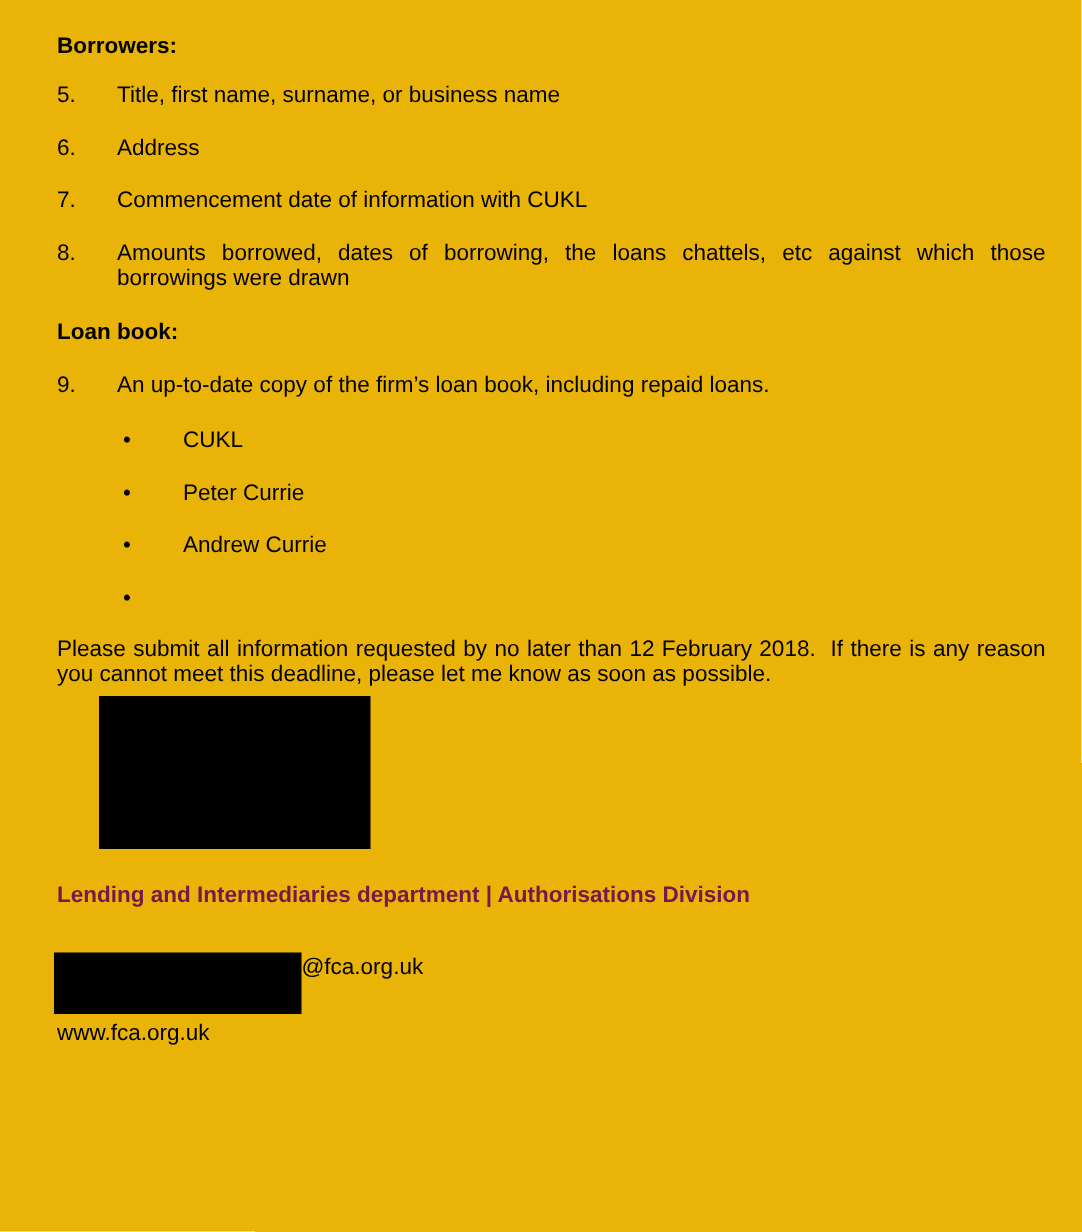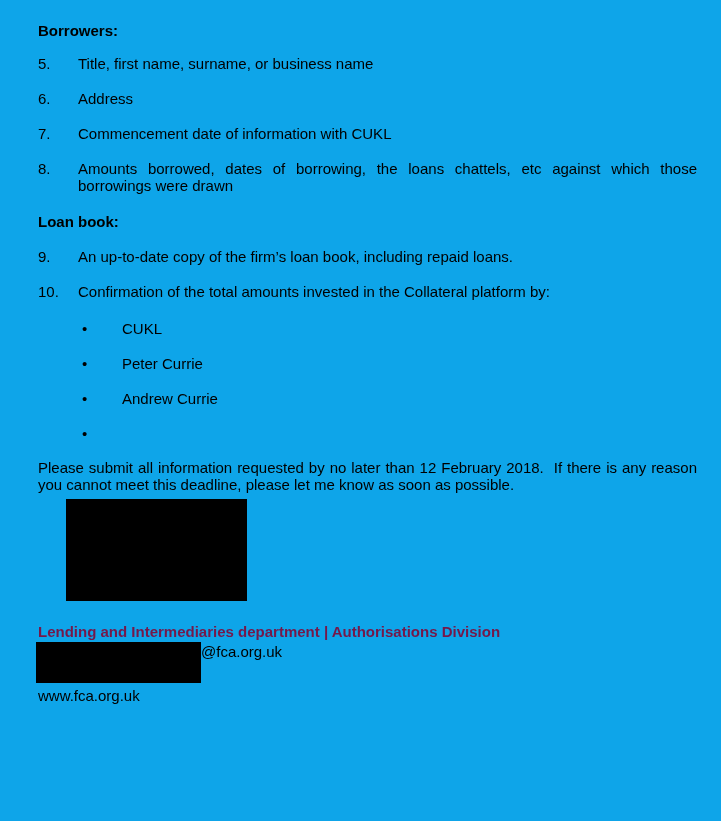--- a/index.html
+++ b/index.html
@@ -1,20 +1,20 @@
 <!DOCTYPE html>
 <html><head>
 <meta charset="utf-8">
 <style>
   html, body { margin: 0; padding: 0; background: #ffffff; }
   .page {
     position: relative;
     width: 721px;
     height: 821px;
-    background: #0ea5e9;
+    background: #eab308;
     font-family: "Liberation Sans", sans-serif;
     font-size: 15px;
     line-height: 17px;
     color: #000000;
     overflow: hidden;
     box-sizing: border-box;
   }
   .content {
     padding: 22px 24px 0 38px;
     box-sizing: border-box;
@@ -47,20 +47,21 @@
   .sig-block {
     margin-top: 20px;
     font-weight: bold;
     line-height: 21px;
     color: #75184A;
   }
   .email-row {
     display: flex;
     align-items: flex-start;
     margin-left: -2px;
+    margin-top: 28px;
   }
   .redaction-contact {
     width: 165px;
     height: 41px;
     background: #000000;
     flex-shrink: 0;
   }
   .email-suffix { margin-top: 1px; }
   .website-line { margin-top: 4px; }
 </style>
@@ -93,24 +94,20 @@
     </div>
 
     <div class="heading mt19">Loan book:</div>
 
     <div class="num-item mt18">
       <span class="num-col">9.</span>
       <span class="num-text">An up-to-date copy of the firm’s loan book, including repaid loans.</span>
     </div>
 
 
-    <div class="num-item mt18">
-      <span class="num-col">10.</span>
-      <span class="num-text">Confirmation of the total amounts invested in the Collateral platform by:</span>
-    </div>
 
     <div class="bullet-item mt20">
       <span class="bullet-col">•</span>
       <span>CUKL</span>
     </div>
 
     <div class="bullet-item mt18">
       <span class="bullet-col">•</span>
       <span>Peter Currie</span>
     </div>

